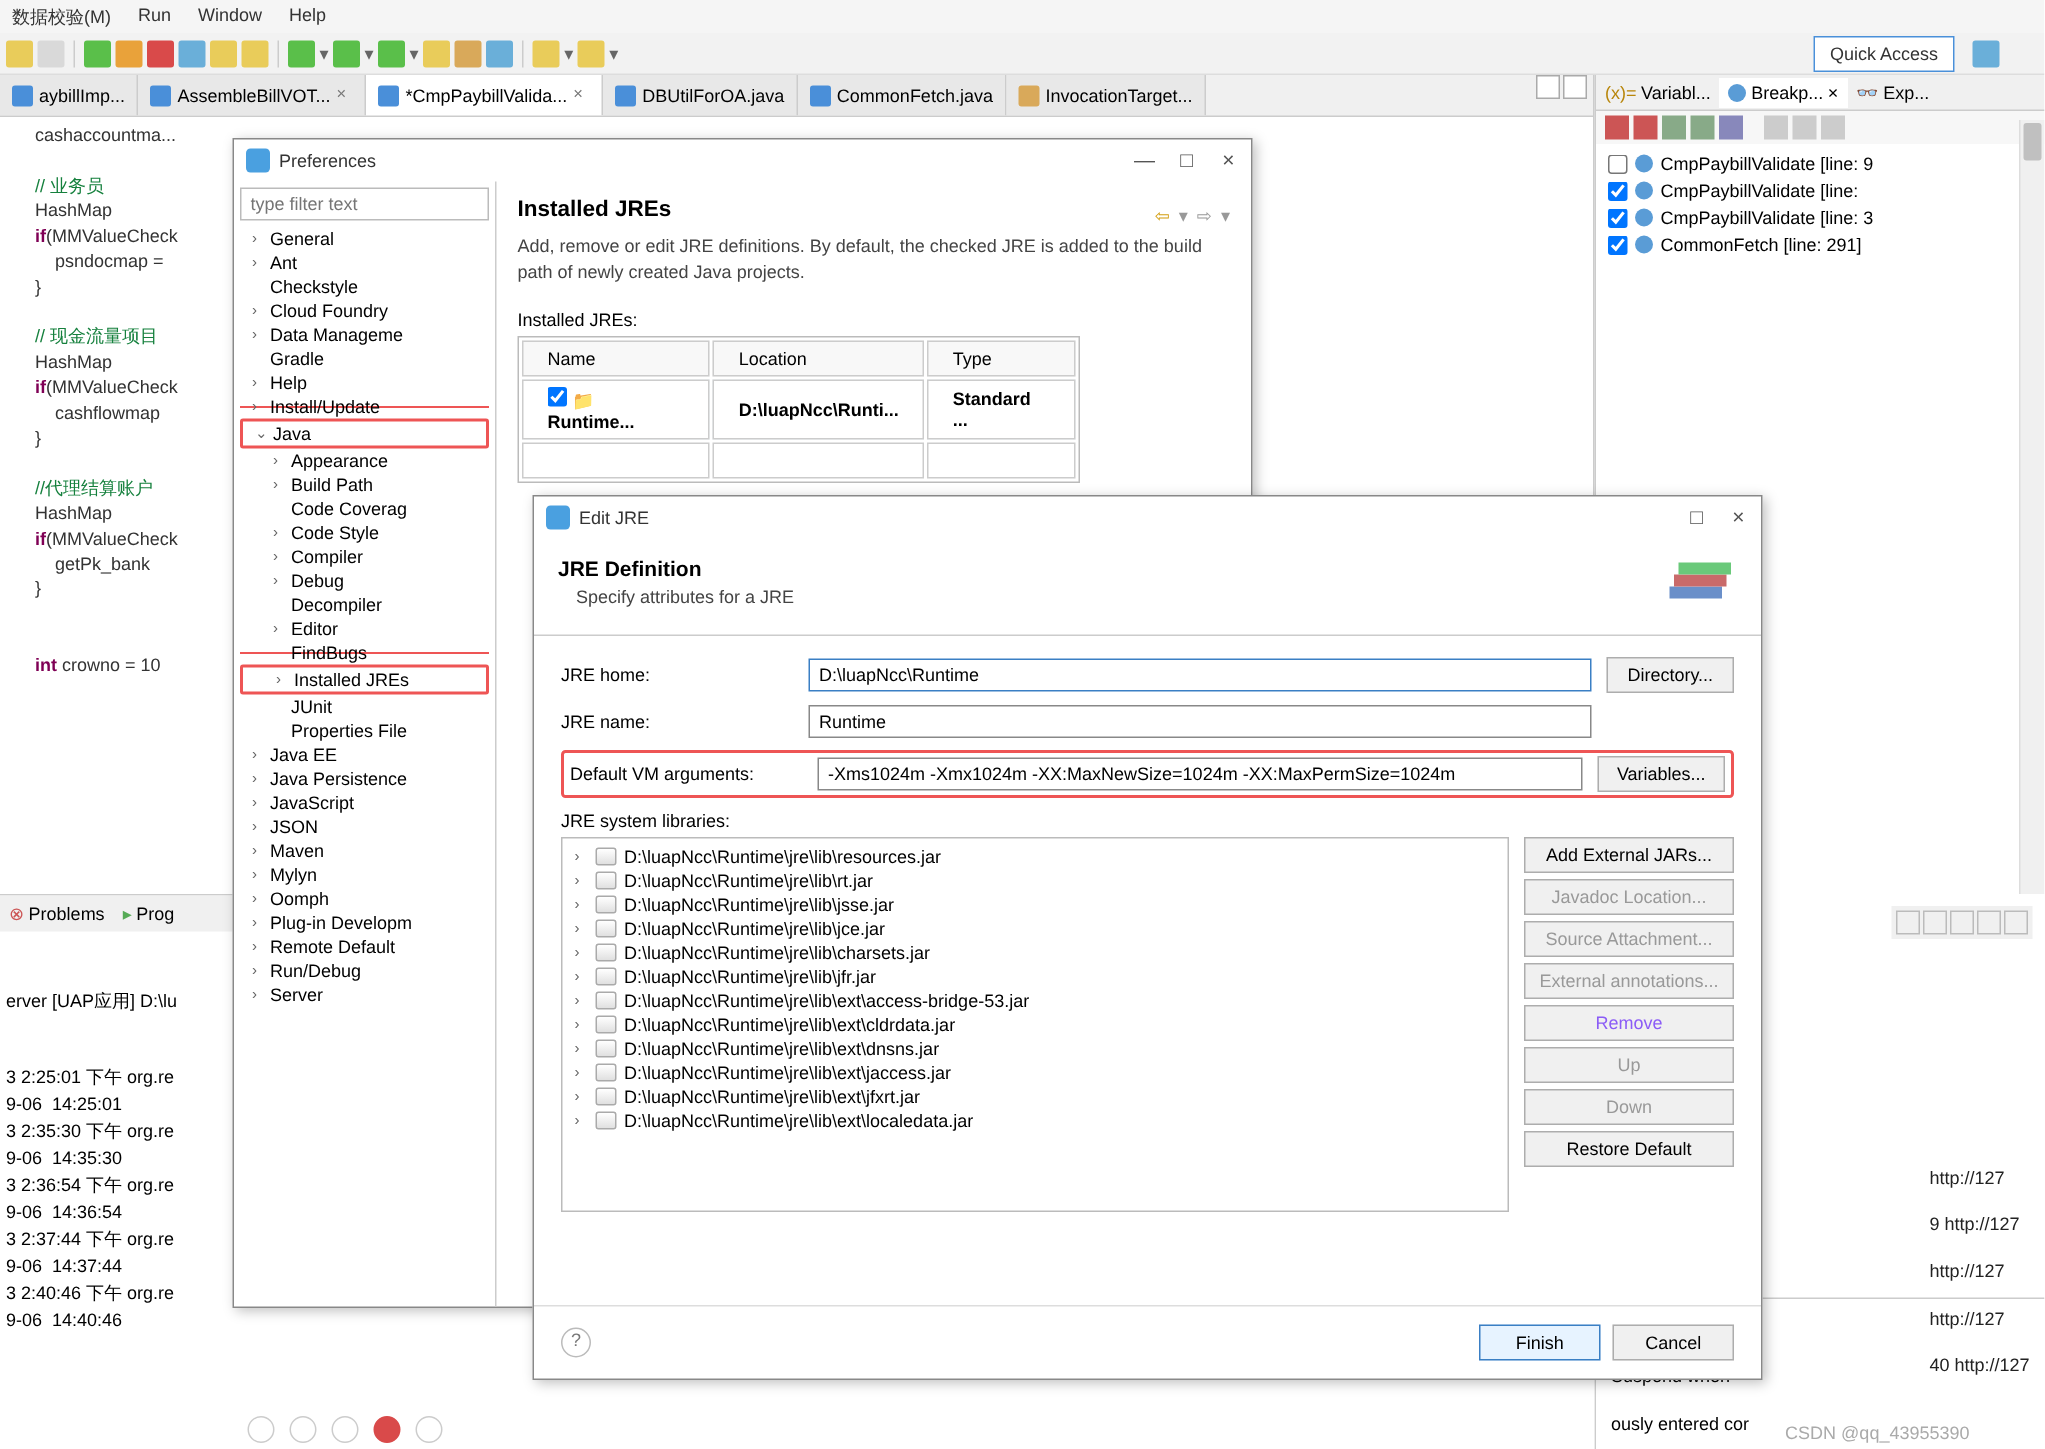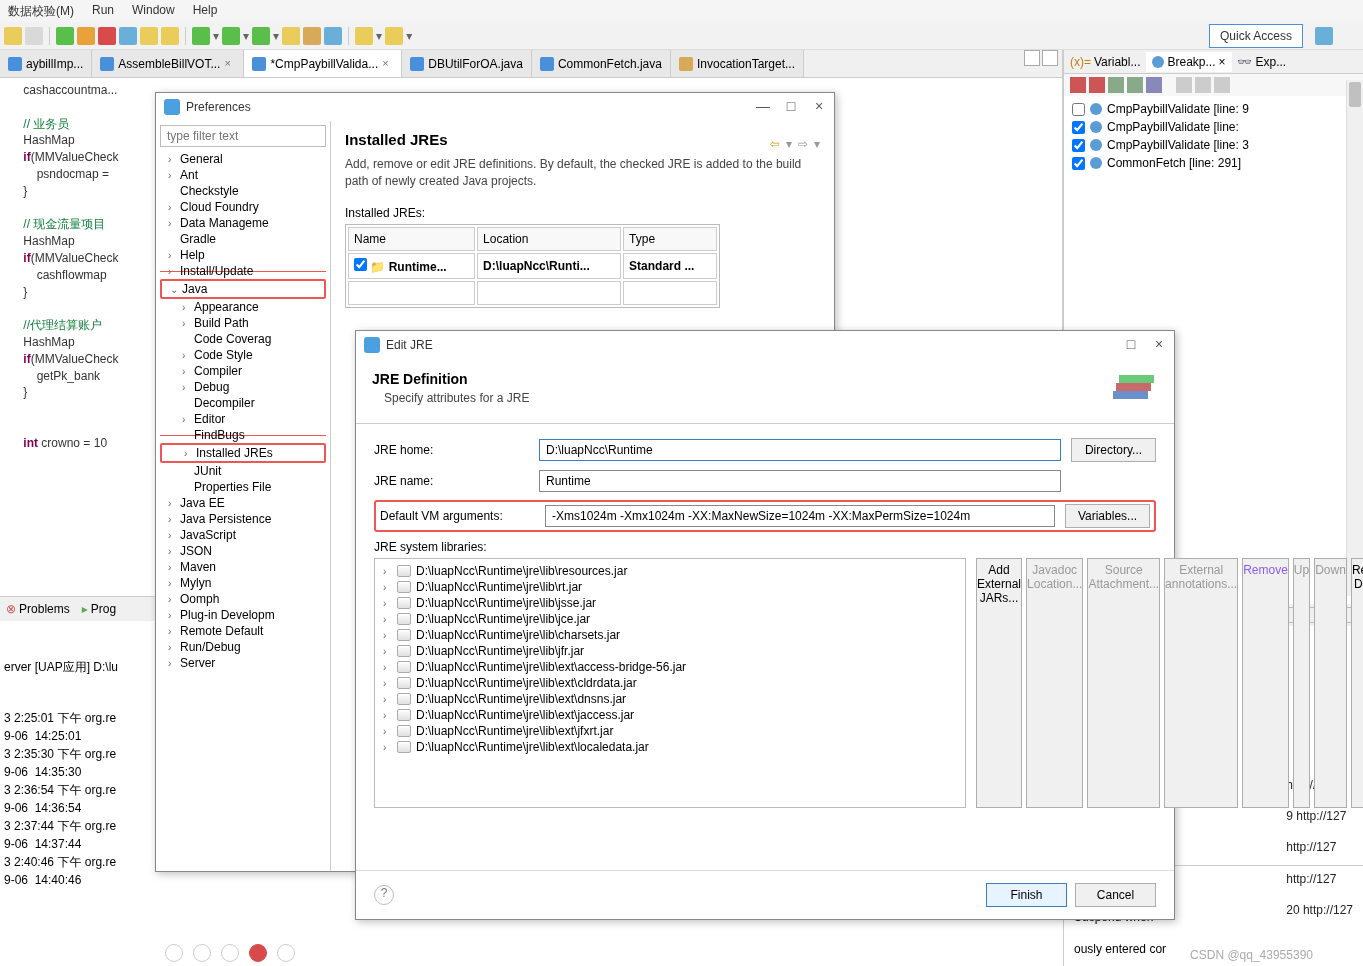--- a/index.html
+++ b/index.html
@@ -54,21 +54,21 @@
     .tree-item.l2 { padding-left: 22px; }
     .twist { display: inline-block; width: 9px; color: #666; font-size: 10px; }
     .tree-item.hl { border: 2px solid #e55; border-radius: 2px; }
     .tree-item.strike { background: linear-gradient(to bottom, transparent 48%, #e55 48%, #e55 55%, transparent 55%); }
     .pref-right { flex: 1; padding: 10px 14px; display: flex; flex-direction: column; }
     .pref-htitle { font-size: 15px; font-weight: 600; margin-bottom: 8px; }
     .pref-nav { float: right; display: flex; gap: 6px; color: #d4a017; }
     .pref-desc { color: #444; margin-bottom: 10px; line-height: 1.4; }
     .pref-label { margin: 6px 0 4px; }
     .jre-table { border: 1px solid #bbb; width: 100%; }
-    .jre-table th, .jre-table td { border: 1px solid #ccc; padding: 4px 5px; text-align: left; background: #fff; }
+    .jre-table th, .jre-table td { border: 1px solid #ccc; padding: 4px 16px; text-align: left; background: #fff; }
     .jre-table th { background: #f8f8f8; font-weight: normal; }
     .jre-row-sel { background: #dbe9f7; }
     .pref-btncol { display: flex; flex-direction: column; gap: 6px; position: absolute; right: 12px; top: 210px; width: 85px; }
     .wbtn { border: 1px solid #adadad; background: #f0f0f0; padding: 4px 0; text-align: center; cursor: default; }
     .wbtn.primary { border-color: #3a7fc4; background: #e7f3ff; }
 
     .jre-dlg { top: 330px; left: 355px; width: 820px; height: 590px; z-index: 10; }
     .jre-header { background: #fff; padding: 12px 16px; border-bottom: 1px solid #ccc; display: flex; }
     .jre-htxt h3 { font-size: 14px; font-weight: 600; margin-bottom: 4px; }
     .jre-hicon { margin-left: auto; width: 50px; height: 40px; }
@@ -255,21 +255,21 @@
   <span class="ctbtn"></span>
   <span class="ctbtn"></span>
   <span class="ctbtn"></span>
 </div>
 
 <div class="url-col" id="url-col">
     <div>http://127</div>
     <div>9  http://127</div>
     <div>http://127</div>
     <div>http://127</div>
-    <div>20  http://127</div>
+    <div>40  http://127</div>
   </div>
 
 <div class="dialog pref-dlg">
   <div class="dlg-title">
     <span class="ticon"></span>
     <span>Preferences</span>
     <div class="dlg-winbtn">
       <span class="winbtn">—</span>
       <span class="winbtn">□</span>
       <span class="winbtn">×</span>
@@ -516,21 +516,21 @@
               <span>D:\luapNcc\Runtime\jre\lib\charsets.jar</span>
             </div>
             <div class="lib-item">
               <span class="lib-twist">›</span>
               <span class="jar-icon"></span>
               <span>D:\luapNcc\Runtime\jre\lib\jfr.jar</span>
             </div>
             <div class="lib-item">
               <span class="lib-twist">›</span>
               <span class="jar-icon"></span>
-              <span>D:\luapNcc\Runtime\jre\lib\ext\access-bridge-56.jar</span>
+              <span>D:\luapNcc\Runtime\jre\lib\ext\access-bridge-53.jar</span>
             </div>
             <div class="lib-item">
               <span class="lib-twist">›</span>
               <span class="jar-icon"></span>
               <span>D:\luapNcc\Runtime\jre\lib\ext\cldrdata.jar</span>
             </div>
             <div class="lib-item">
               <span class="lib-twist">›</span>
               <span class="jar-icon"></span>
               <span>D:\luapNcc\Runtime\jre\lib\ext\dnsns.jar</span>
@@ -544,21 +544,21 @@
               <span class="lib-twist">›</span>
               <span class="jar-icon"></span>
               <span>D:\luapNcc\Runtime\jre\lib\ext\jfxrt.jar</span>
             </div>
             <div class="lib-item">
               <span class="lib-twist">›</span>
               <span class="jar-icon"></span>
               <span>D:\luapNcc\Runtime\jre\lib\ext\localedata.jar</span>
             </div>
           </div>
-        <div style="width:180px;display:flex;flex-direction:row;gap:4px">
+        <div style="width:140px;display:flex;flex-direction:column;gap:4px">
           <div class="wbtn">Add External JARs...</div>
           <div class="wbtn dis" style="color:#999">Javadoc Location...</div>
           <div class="wbtn dis" style="color:#999">Source Attachment...</div>
           <div class="wbtn dis" style="color:#999">External annotations...</div>
           <div class="wbtn dis" style="color:#8b5cf6">Remove</div>
           <div class="wbtn dis" style="color:#999">Up</div>
           <div class="wbtn dis" style="color:#999">Down</div>
           <div class="wbtn">Restore Default</div>
         </div>
       </div>

